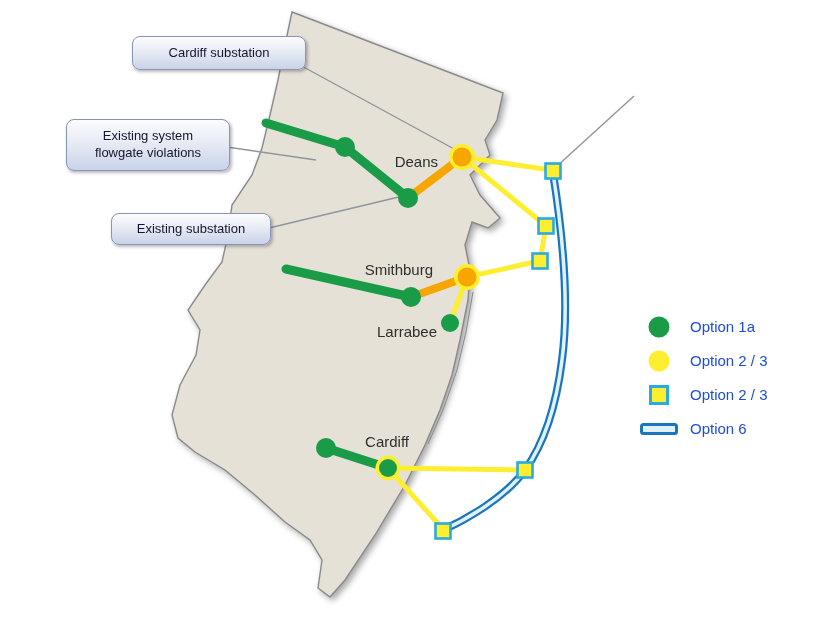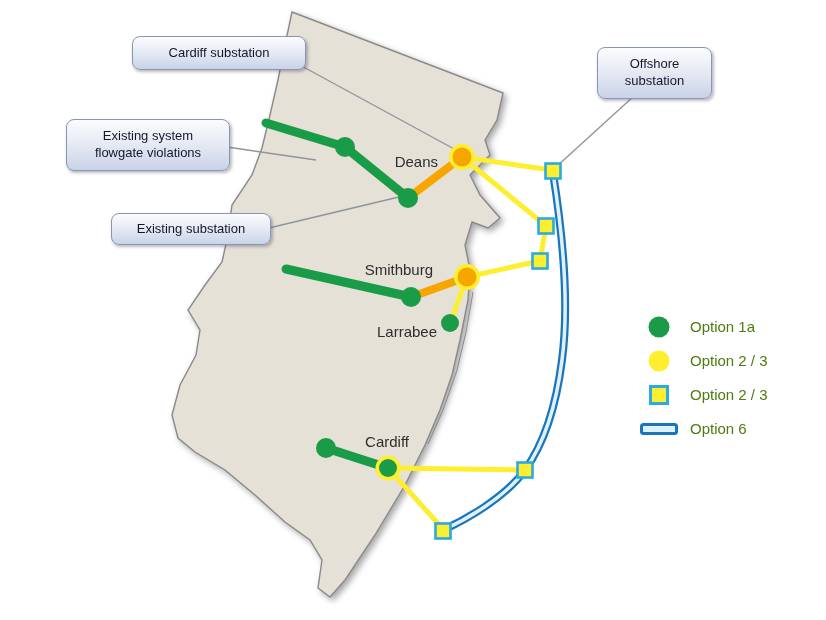--- a/index.html
+++ b/index.html
@@ -29,21 +29,21 @@
            box-shadow:1.5px 2px 3px rgba(60,60,80,0.35);
            font-size:13px;color:#16162e;line-height:1.3;white-space:pre-line;}
   .callout-onshore{left:132px;top:36px;width:172px;height:32px;}
   .callout-offshore{left:597px;top:47px;width:113px;height:50px;}
   .callout-flowgate{left:66px;top:119px;width:162px;height:50px;}
   .callout-existing{left:111px;top:213px;width:158px;height:30px;}
 
   .legend{position:absolute;left:640px;top:314px;display:flex;flex-direction:column;gap:9px;}
   .legend-row{display:flex;align-items:center;gap:12px;height:25px;}
   .legend-swatch{width:38px;display:flex;align-items:center;justify-content:center;}
-  .legend-label{font-size:15px;color:#4d7c0f;}
+  .legend-label{font-size:15px;color:#1d4ed8;}
 </style>
 </head>
 <body>
 
 <div class="stage">
 
   <svg class="map" width="826" height="620" viewBox="0 0 826 620">
 
     <path class="nj" d="M292,12 L503,93 L497,120 L485,140 L490,155 L470,175 L480,195 L500,218
          L488,228 L472,222 L465,245 L470,270 L468,300 L460,340 L452,375 L440,410
@@ -106,22 +106,20 @@
       <rect class="sq" x="435.5" y="523.5" width="15" height="15"></rect>
     </g>
 
     <text class="place-label" x="438" y="167" text-anchor="end">Deans</text>
     <text class="place-label" x="433" y="275" text-anchor="end">Smithburg</text>
     <text class="place-label" x="437" y="337" text-anchor="end">Larrabee</text>
     <text class="place-label" x="409" y="447" text-anchor="end">Cardiff</text>
   </svg>
 
   <div class="callout callout-onshore">Cardiff substation</div>
-  <div class="callout callout-offshore">Offshore
-substation</div>
   <div class="callout callout-existing">Existing substation</div>
   <div class="callout callout-flowgate">Existing system
 flowgate violations</div>
 
   <div class="legend">
     <div class="legend-row">
       <span class="legend-swatch">
         <svg width="24" height="24">
             <circle cx="12" cy="12" r="10.5" fill="#1a9b48"></circle>
           </svg>

